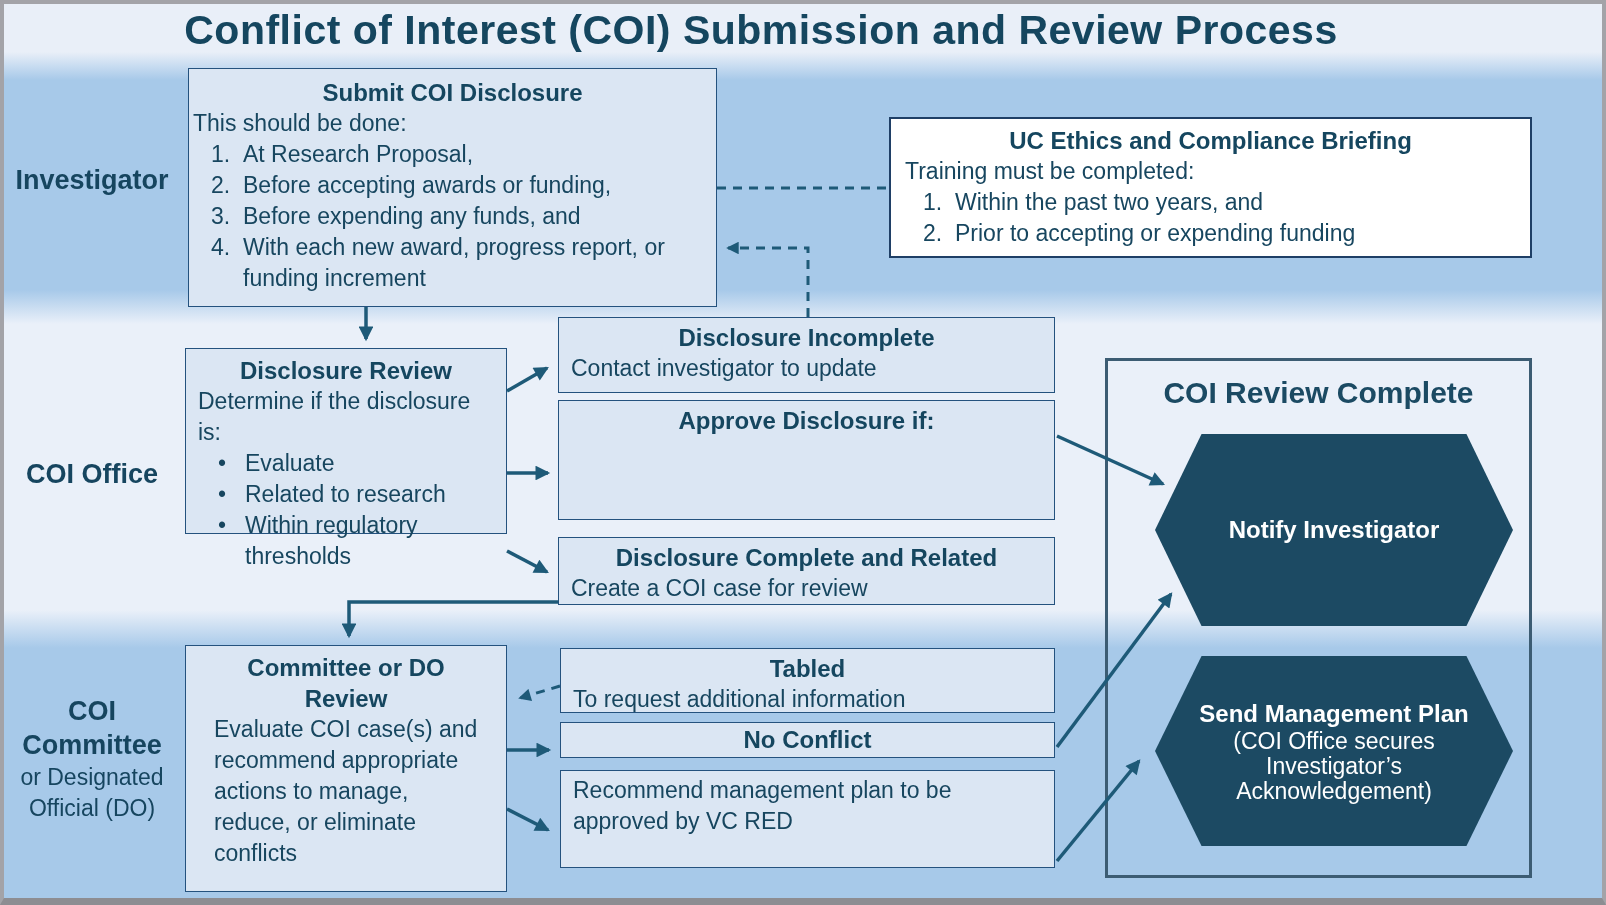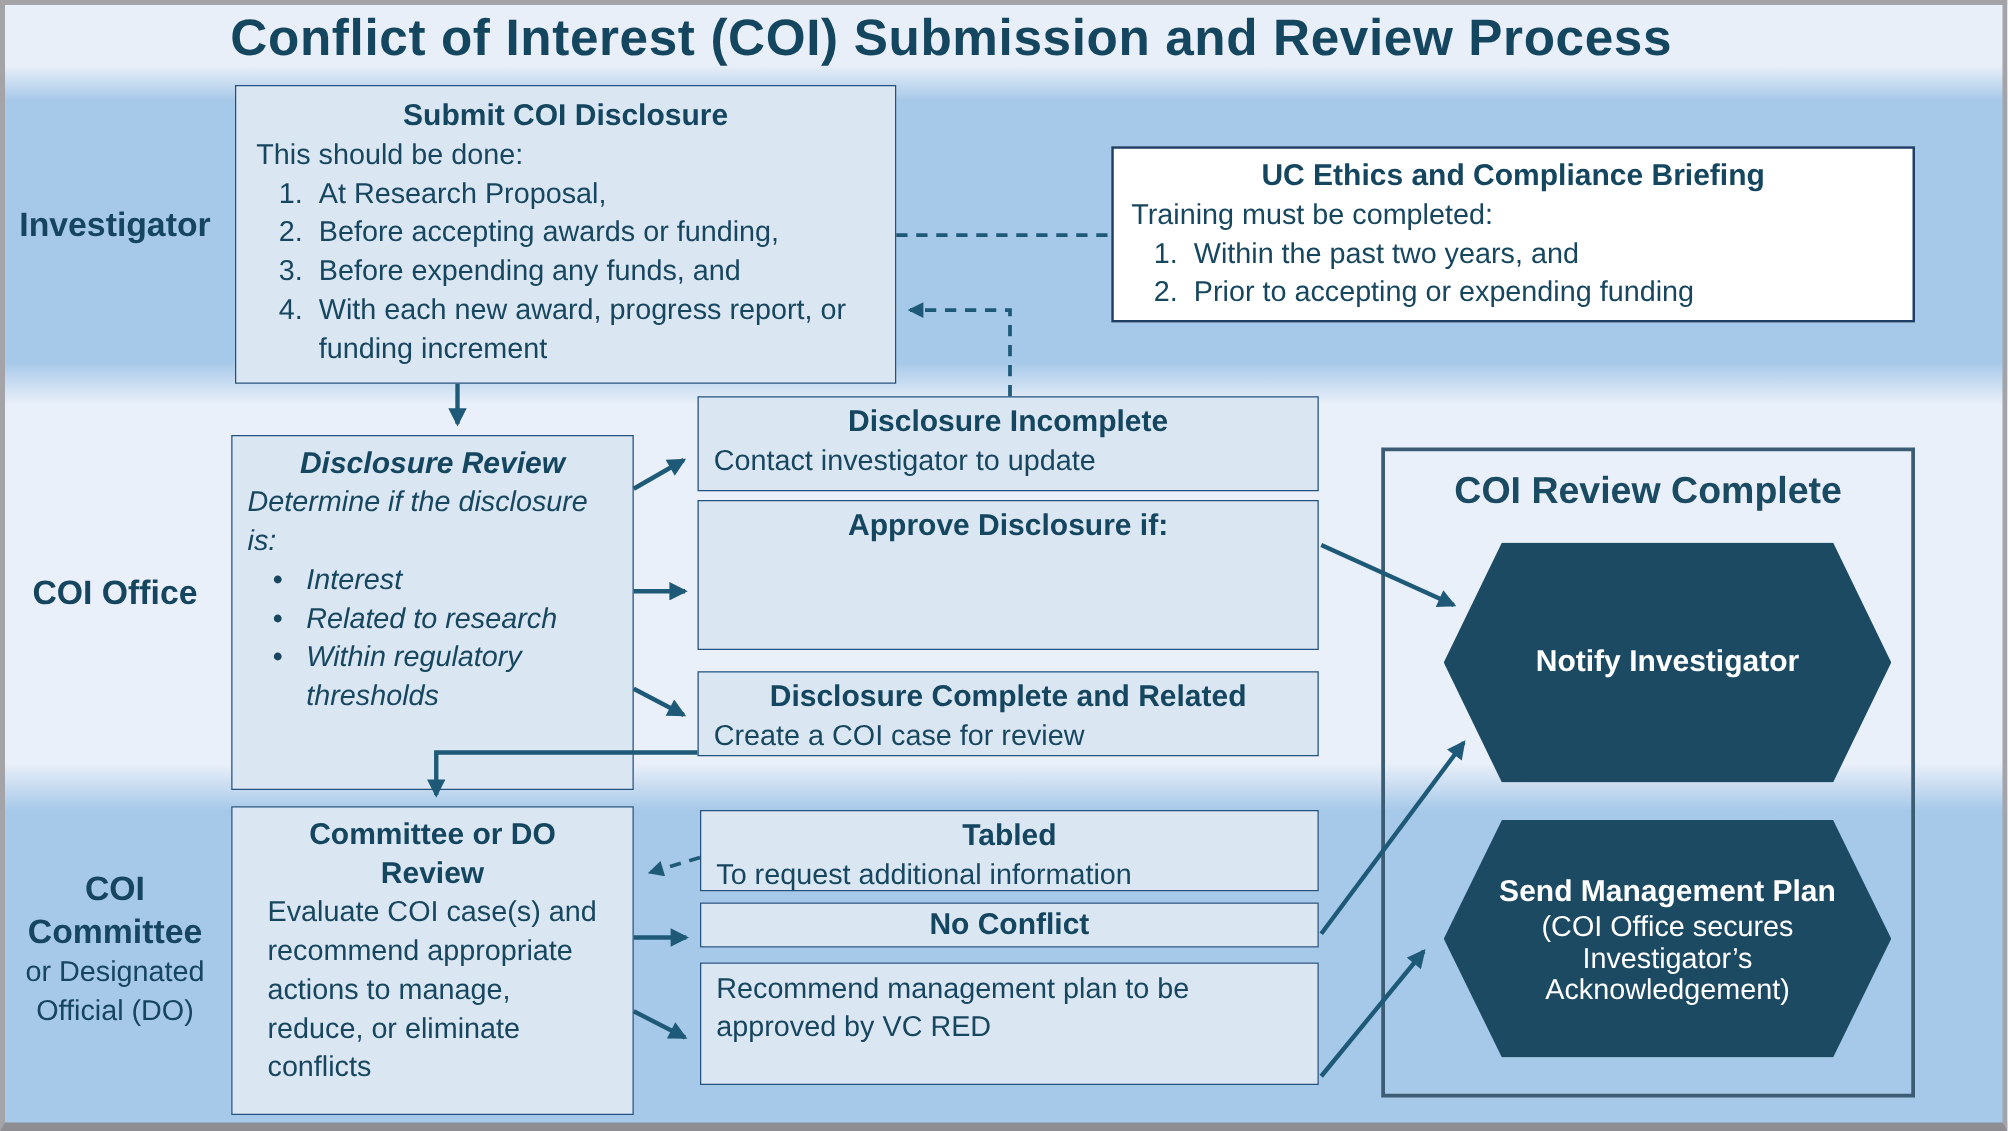--- a/index.html
+++ b/index.html
@@ -21,23 +21,23 @@
   .lane-label{position:absolute;text-align:center;font-weight:700;font-size:27px;color:#16455f;z-index:3;}
   .lane-label .sub{font-weight:400;font-size:23px;line-height:31px;display:block;}
   .lane-label .big{display:block;line-height:34px;}
   #lbl-investigator{left:6px;top:165px;width:172px;}
   #lbl-coioffice{left:6px;top:459px;width:172px;}
   #lbl-committee{left:2px;top:694px;width:180px;}
   
   .box{position:absolute;background:#dbe6f3;border:1.6px solid #24527e;z-index:3;padding:4px 12px;}
   .box-title{font-weight:700;font-size:24px;text-align:center;line-height:31px;color:#15465f;}
   .box-body{font-size:23px;line-height:31px;}
-  #box-submit{left:188px;top:68px;width:529px;height:239px;padding:8px 16px;}
+  #box-submit{left:188px;top:68px;width:529px;height:239px;padding:8px 4px;}
   #box-ethics{left:889px;top:117px;width:643px;height:141px;background:#ffffff;border:2px solid #1f3f66;padding:6px 14px;}
-  #box-review{left:185px;top:348px;width:322px;height:284px;padding:6px 12px;font-style:italic;}
+  #box-review{left:185px;top:348px;width:322px;height:186px;padding:6px 12px;}
   #box-incomplete{left:558px;top:317px;width:497px;height:76px;}
   #box-approve{left:558px;top:400px;width:497px;height:120px;}
   #box-complete-related{left:558px;top:537px;width:497px;height:68px;}
   #box-committee{left:185px;top:645px;width:322px;height:247px;padding:6px 28px;}
   #box-tabled{left:560px;top:648px;width:495px;height:65px;}
   #box-noconflict{left:560px;top:722px;width:495px;height:36px;padding:1px 12px;}
   #box-conflict{left:560px;top:770px;width:495px;height:98px;}
   .committee-title{max-width:235px;margin:0 auto;}
   
   .olist{counter-reset:n;}
@@ -127,21 +127,21 @@
         </div>
     </div>
   </div>
 
   <div class="box" id="box-review">
     <div class="box-title">Disclosure Review</div>
     <div class="box-body">Determine if the disclosure is:</div>
     <div>
       <div class="bl">
           <span class="dot"></span>
-          <span>Interest</span>
+          <span>Evaluate</span>
         </div>
       <div class="bl">
           <span class="dot"></span>
           <span>Related to research</span>
         </div>
       <div class="bl">
           <span class="dot"></span>
           <span>Within regulatory thresholds</span>
         </div>
     </div>

